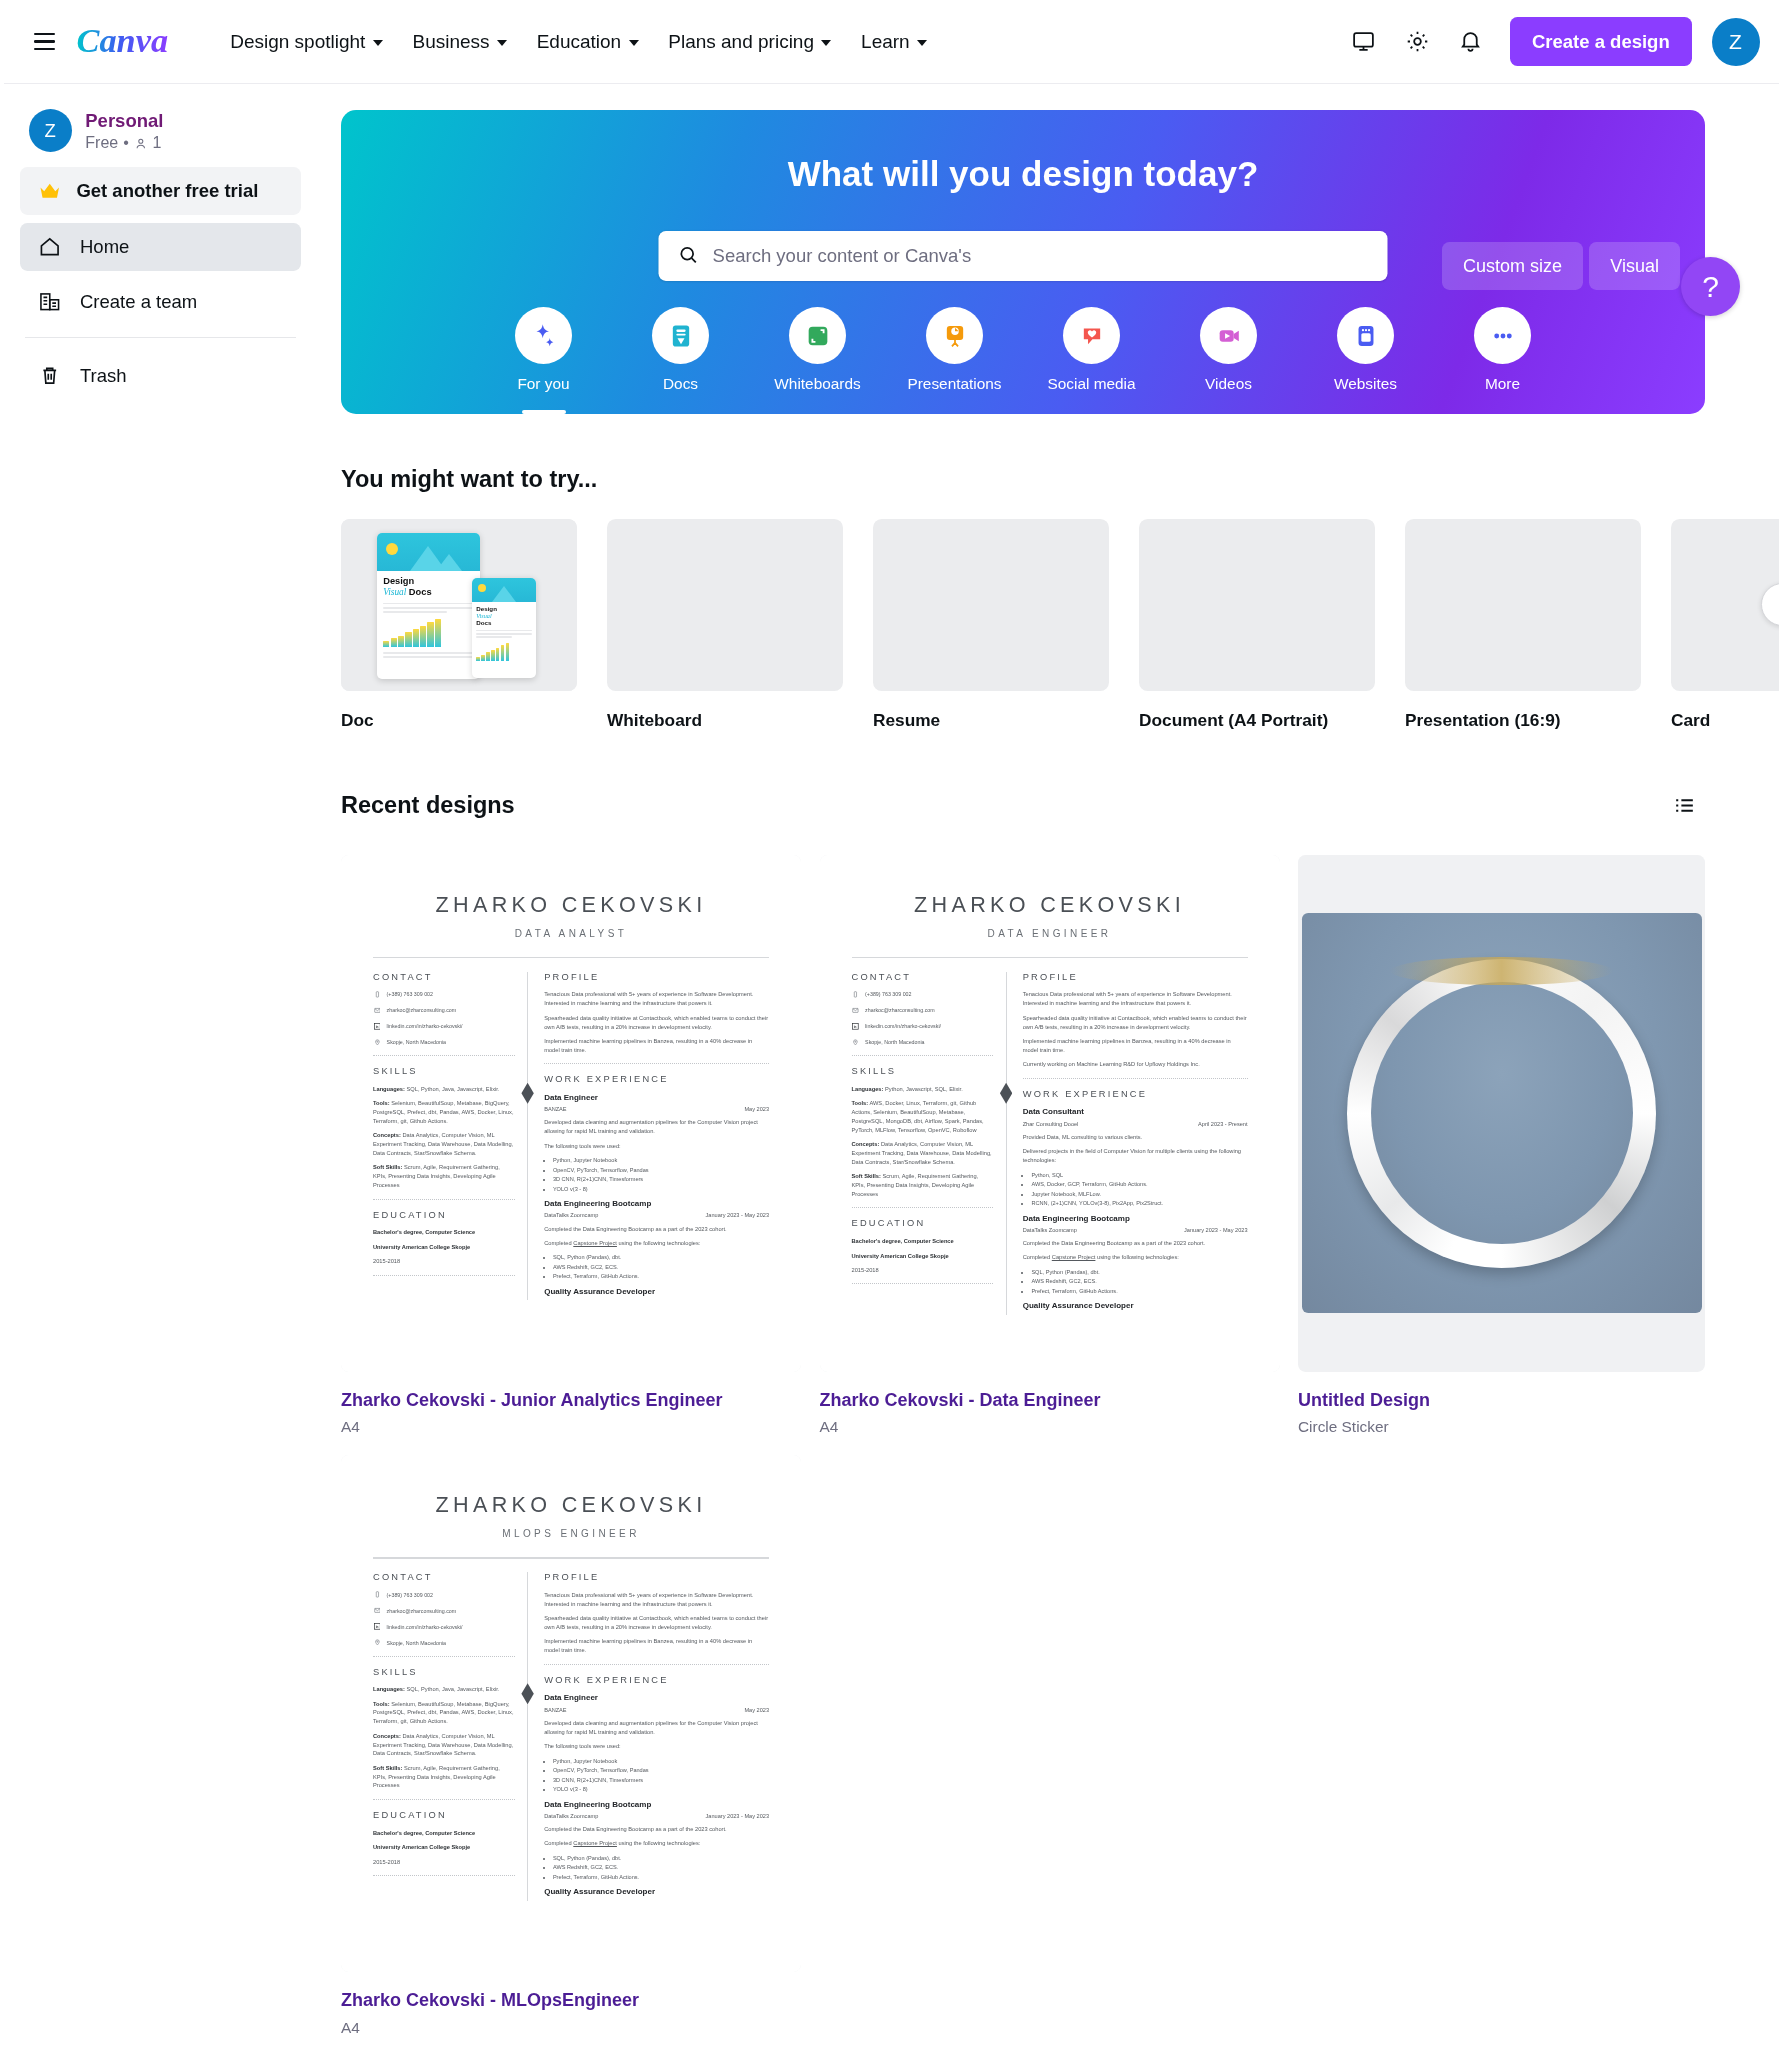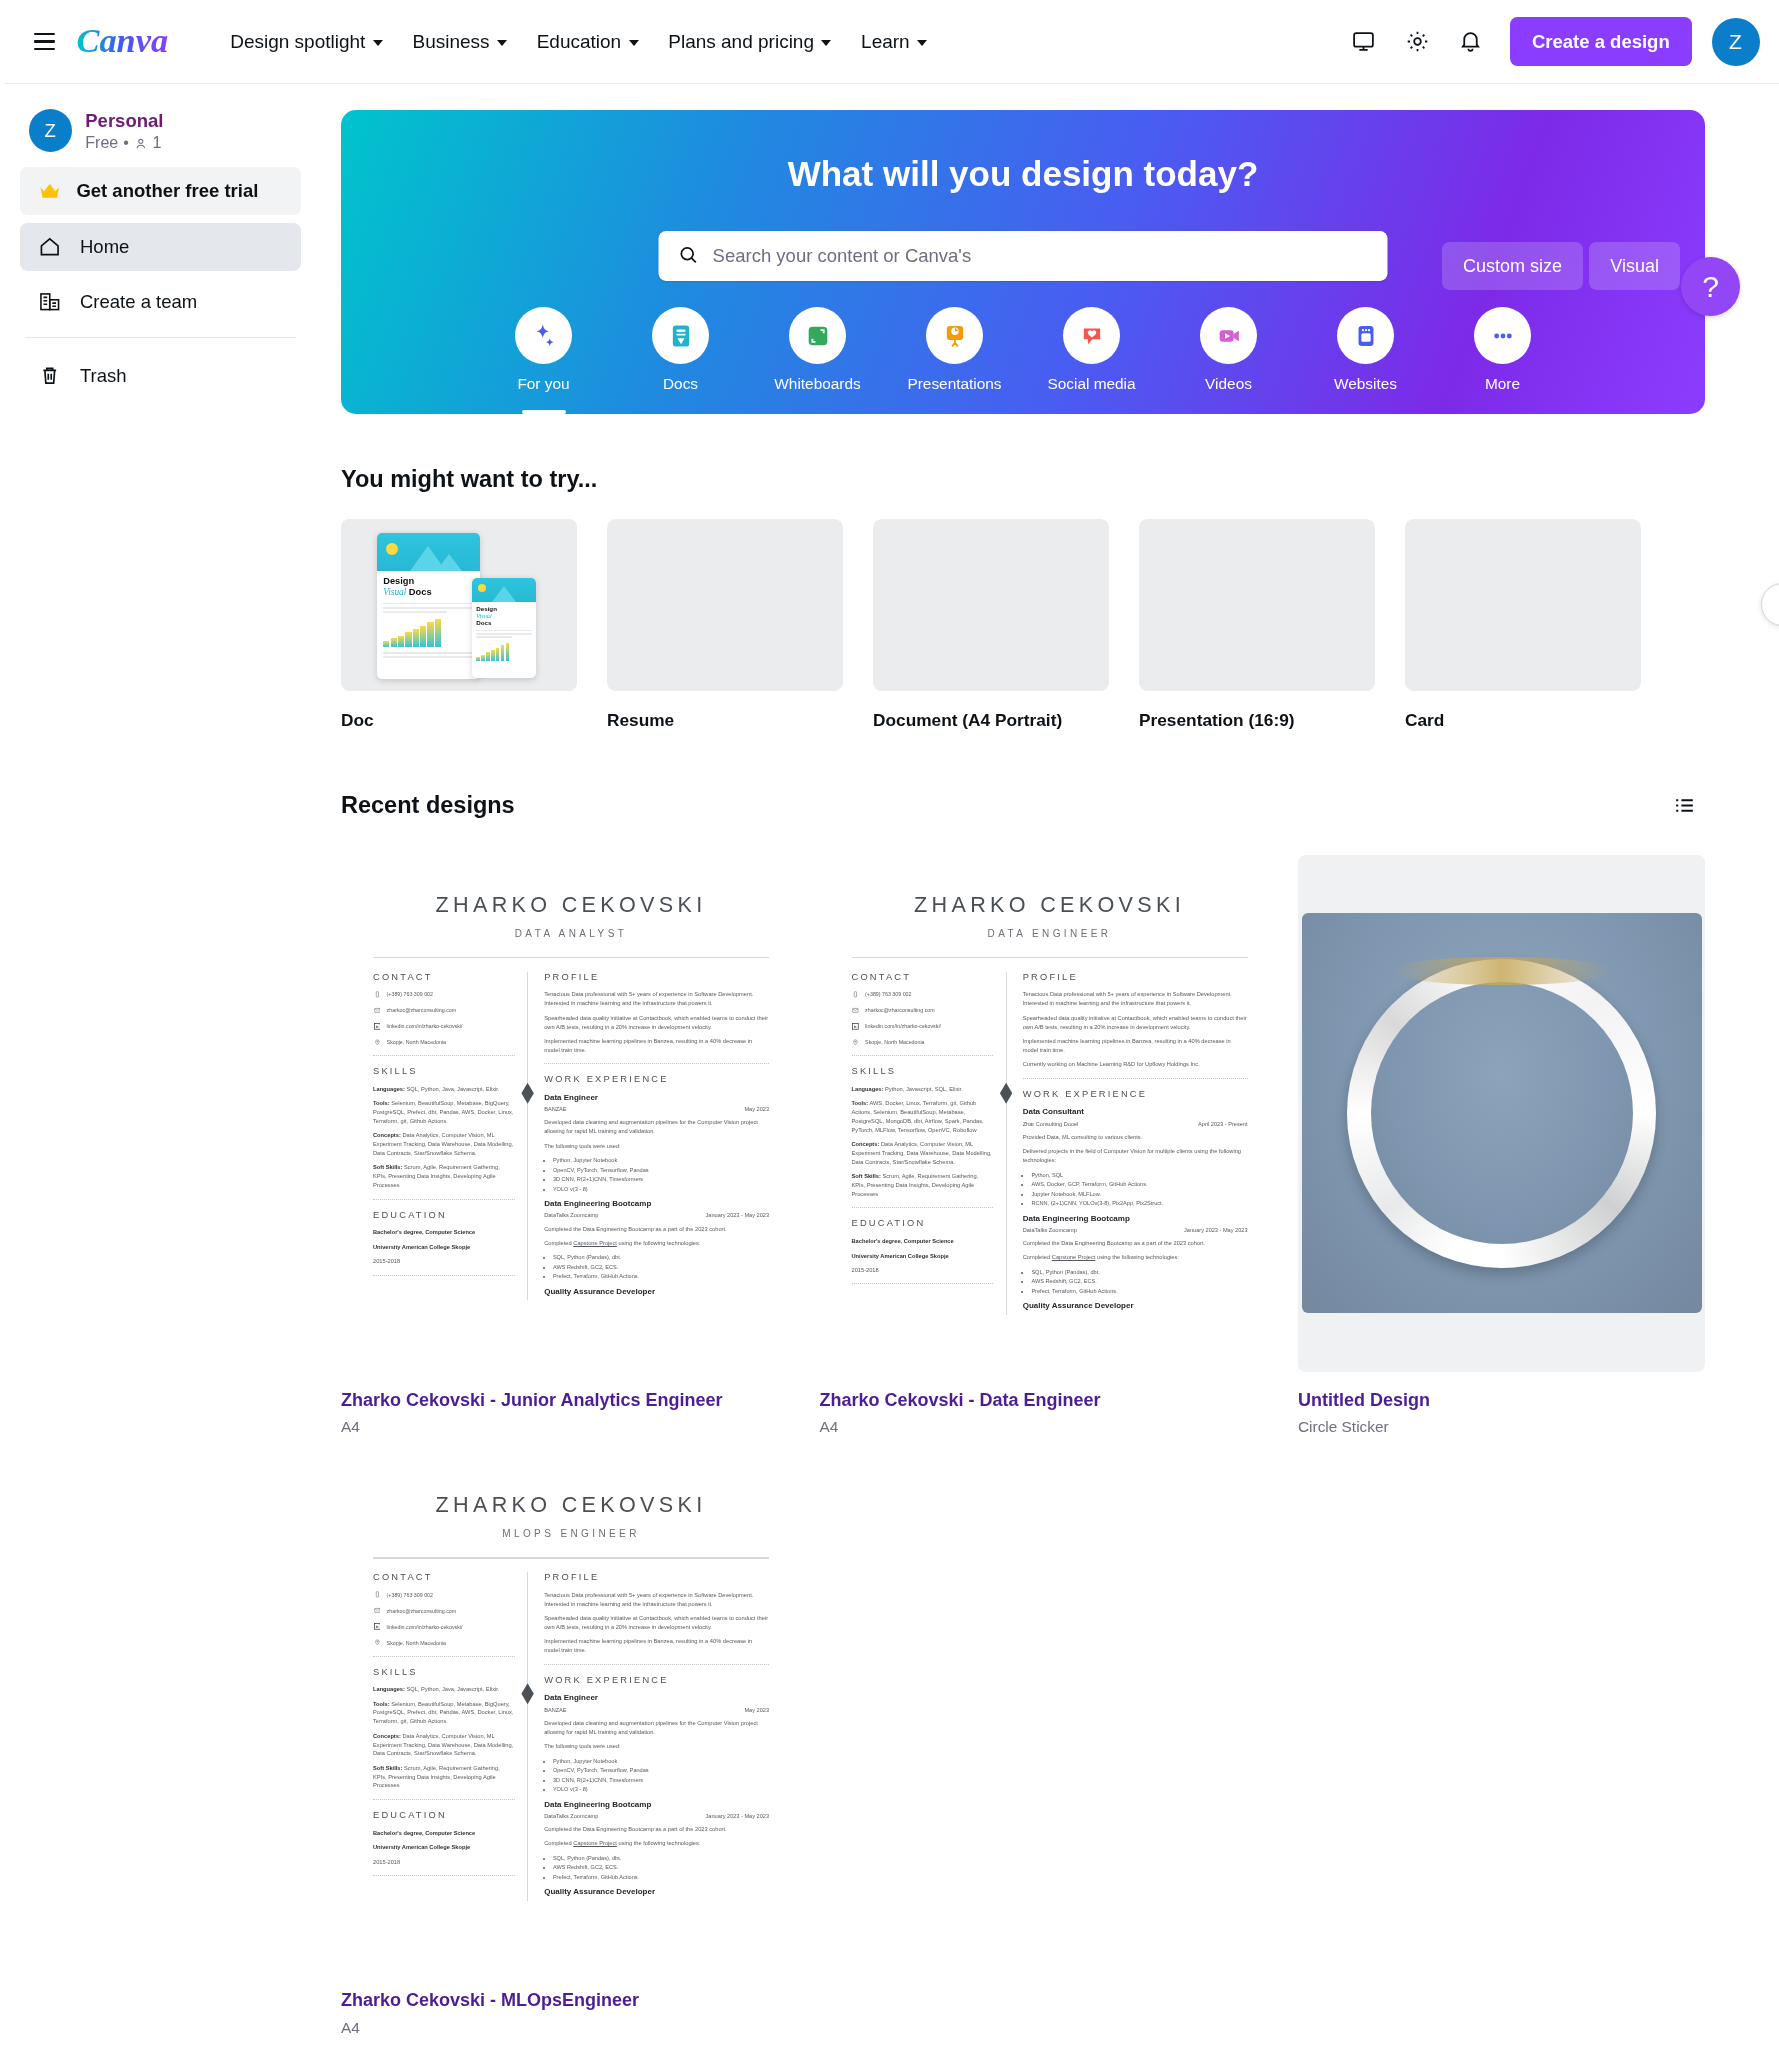--- a/index.html
+++ b/index.html
@@ -494,20 +494,24 @@
                   <i style="width:3.7px;height:16px;"></i>
                 <i style="width:3.7px;height:18.5px;"></i>
               </div>
             </div>
           </div>
         </div>
       </div>
       <div class="trylabel">Doc</div>
     </div>
 
+    <div class="trycard">
+      <div class="trythumb"></div>
+      <div class="trylabel">Whiteboard</div>
+    </div>
 
     <div class="trycard">
       <div class="trythumb"></div>
       <div class="trylabel">Resume</div>
     </div>
 
     <div class="trycard">
       <div class="trythumb"></div>
       <div class="trylabel">Document (A4 Portrait)</div>
     </div>

